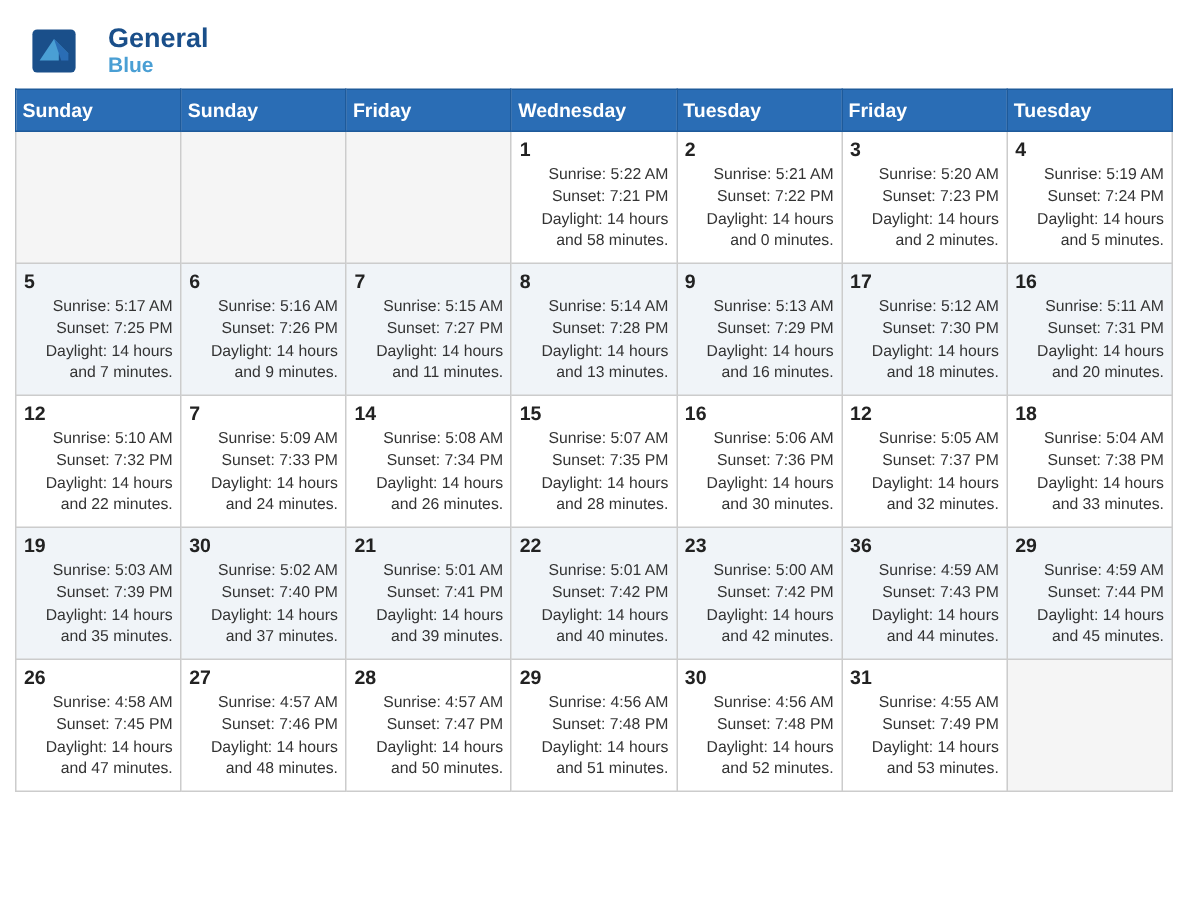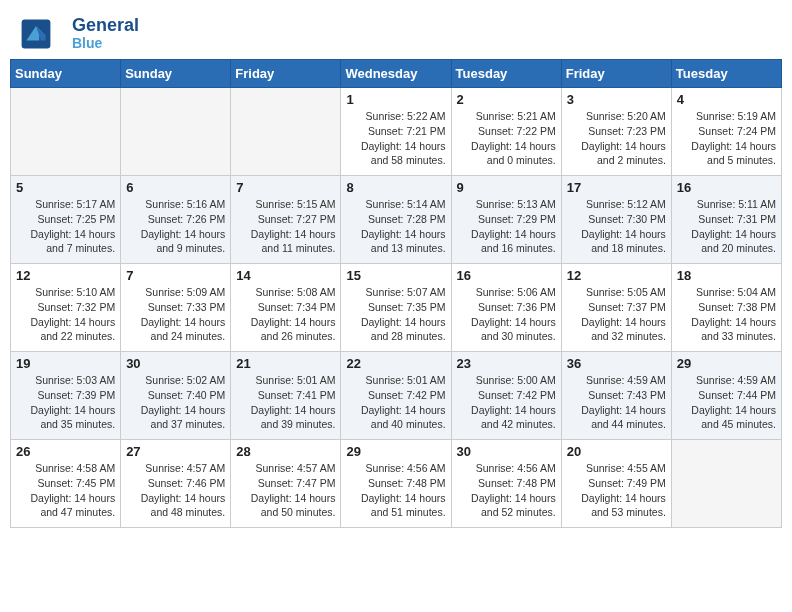--- a/index.html
+++ b/index.html
@@ -248,20 +248,20 @@
           </td>
           <td>
             <span class="day-num">29</span>
             <div class="day-info">Sunrise: 4:56 AM<br>Sunset: 7:48 PM<br>Daylight: 14 hours and 51 minutes.</div>
           </td>
           <td>
             <span class="day-num">30</span>
             <div class="day-info">Sunrise: 4:56 AM<br>Sunset: 7:48 PM<br>Daylight: 14 hours and 52 minutes.</div>
           </td>
           <td>
-            <span class="day-num">20</span>
+            <span class="day-num">31</span>
             <div class="day-info">Sunrise: 4:55 AM<br>Sunset: 7:49 PM<br>Daylight: 14 hours and 53 minutes.</div>
           </td>
           <td class="empty"></td>
         </tr>
       </tbody>
   </table>
 </div>
 
 </body></html>

